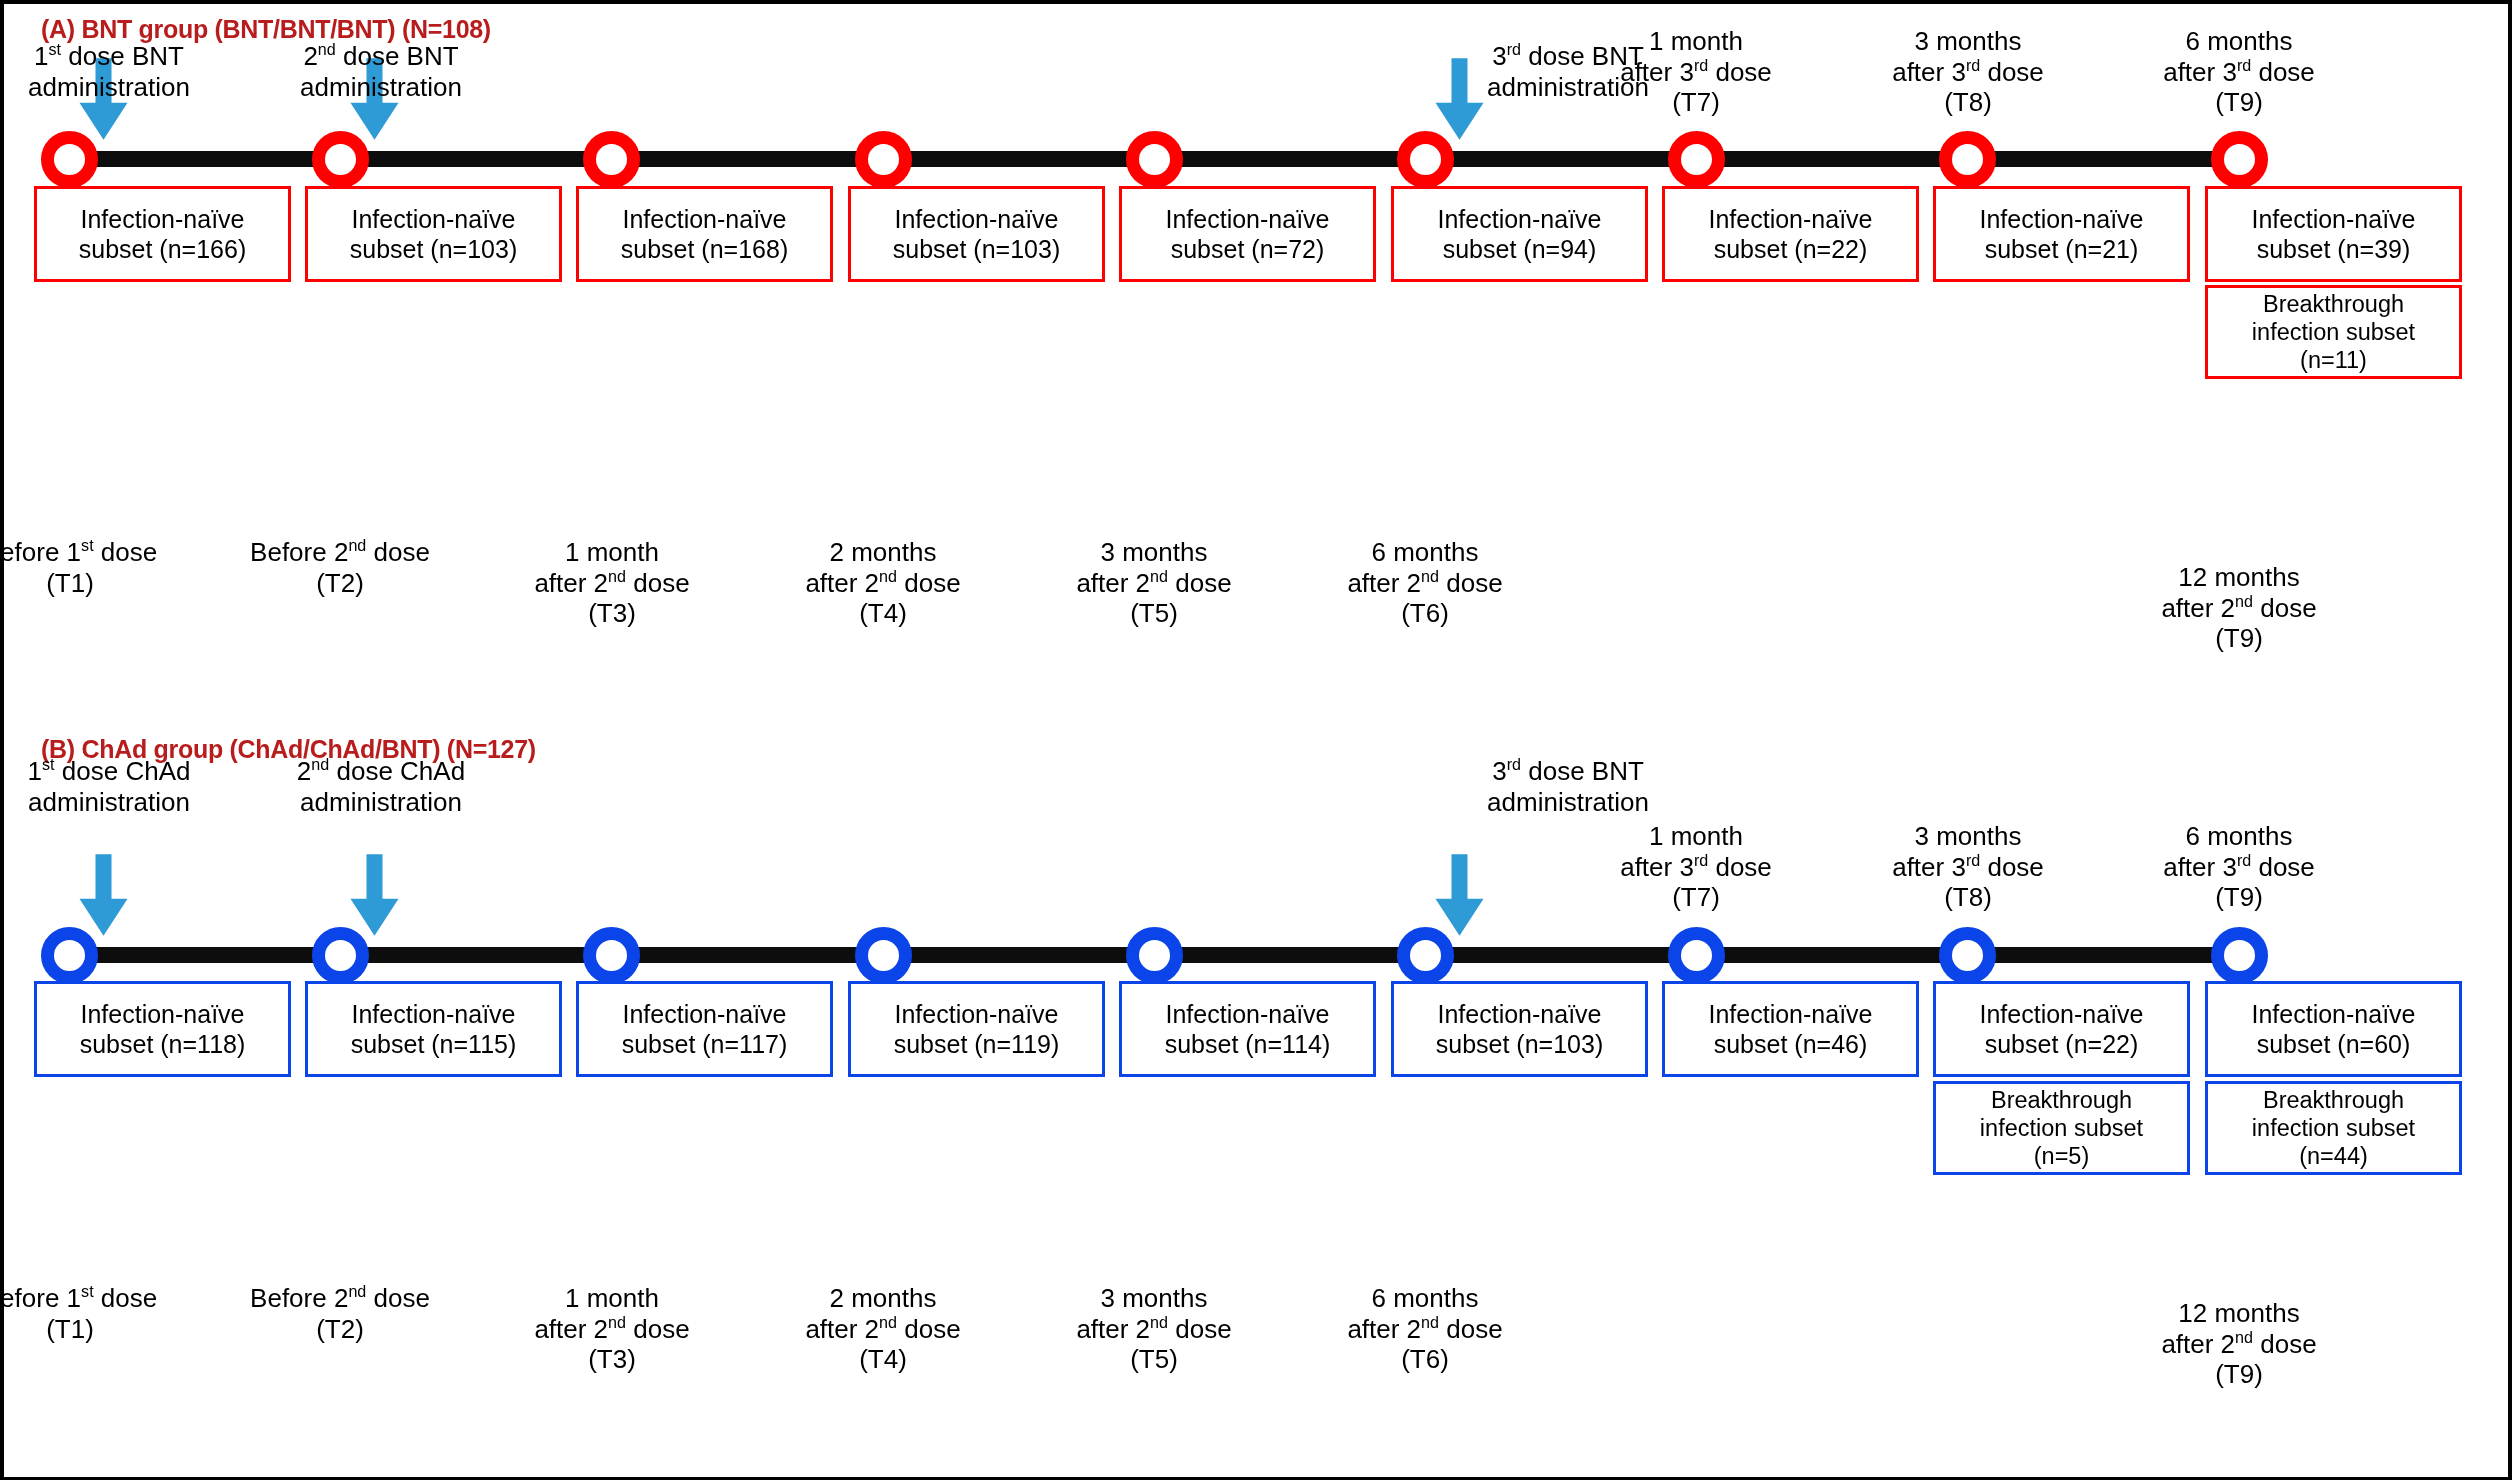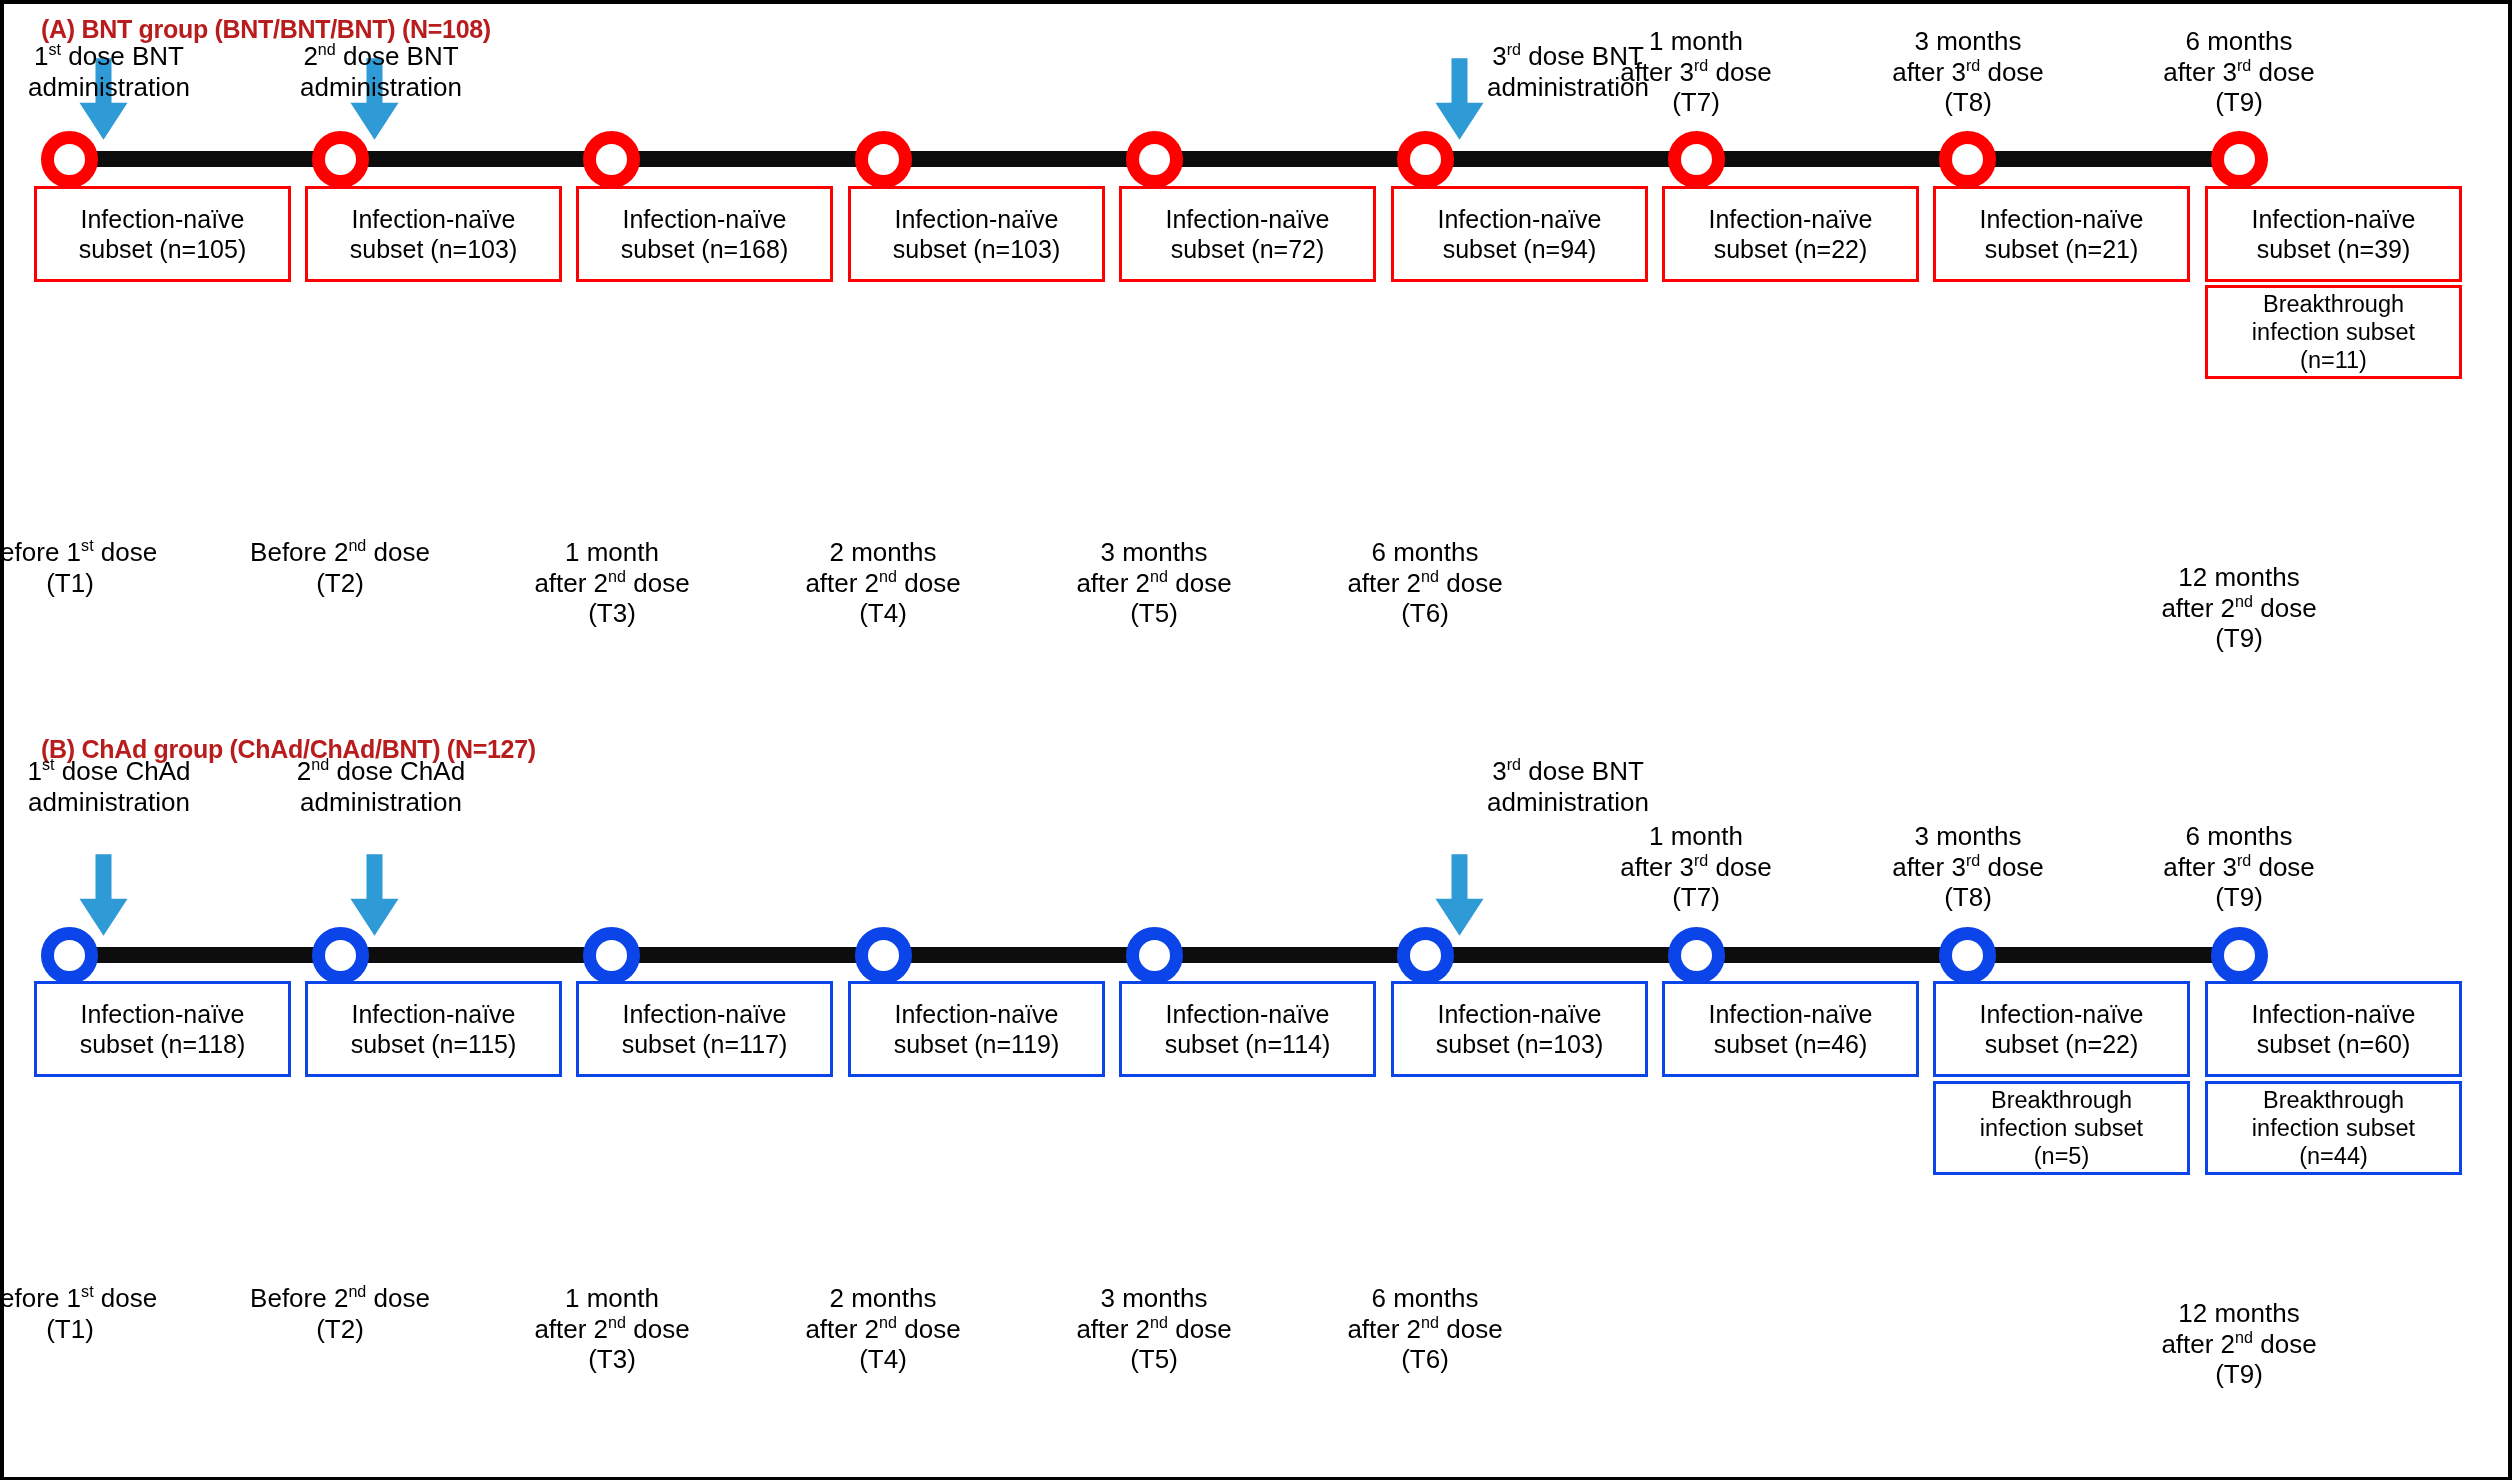--- a/index.html
+++ b/index.html
@@ -65,21 +65,21 @@
       <div class="dose-label" style="left: 247px; top: 37px; width: 260px;"><span>2<sup>nd</sup> dose BNT</span><br><span>administration</span></div>
       <div class="arrow" style="left: 1429px; top: 54px;"><svg viewBox="0 0 86 132" width="53" height="82">
           <path d="M30 0 L56 0 L56 72 L82 72 L43 132 L4 72 L30 72 Z" fill="#2E9BD6"></path>
         </svg></div>
       <div class="dose-label" style="left: 1434px; top: 37px; width: 260px;"><span>3<sup>rd</sup> dose BNT</span><br><span>administration</span></div>
       <div class="tp-top" style="left: 1562px; top: 22px; width: 260px;"><span>1 month</span><br><span>after 3<sup>rd</sup> dose</span><br><span>(T7)</span></div>
       <div class="tp-top" style="left: 1834px; top: 22px; width: 260px;"><span>3 months</span><br><span>after 3<sup>rd</sup> dose</span><br><span>(T8)</span></div>
       <div class="tp-top" style="left: 2105px; top: 22px; width: 260px;"><span>6 months</span><br><span>after 3<sup>rd</sup> dose</span><br><span>(T9)</span></div>
       <div class="sbox red" style="left: 30px; top: 182px; width: 257px; height: 96px;">
         <span class="l1">Infection-naïve</span>
-        <span class="l2">subset (n=105)</span>
+        <span class="l2">subset (n=166)</span>
       </div>
       <div class="sbox red" style="left: 301px; top: 182px; width: 257px; height: 96px;">
         <span class="l1">Infection-naïve</span>
         <span class="l2">subset (n=103)</span>
       </div>
       <div class="sbox red" style="left: 572px; top: 182px; width: 257px; height: 96px;">
         <span class="l1">Infection-naïve</span>
         <span class="l2">subset (n=168)</span>
       </div>
       <div class="sbox red" style="left: 844px; top: 182px; width: 257px; height: 96px;">

